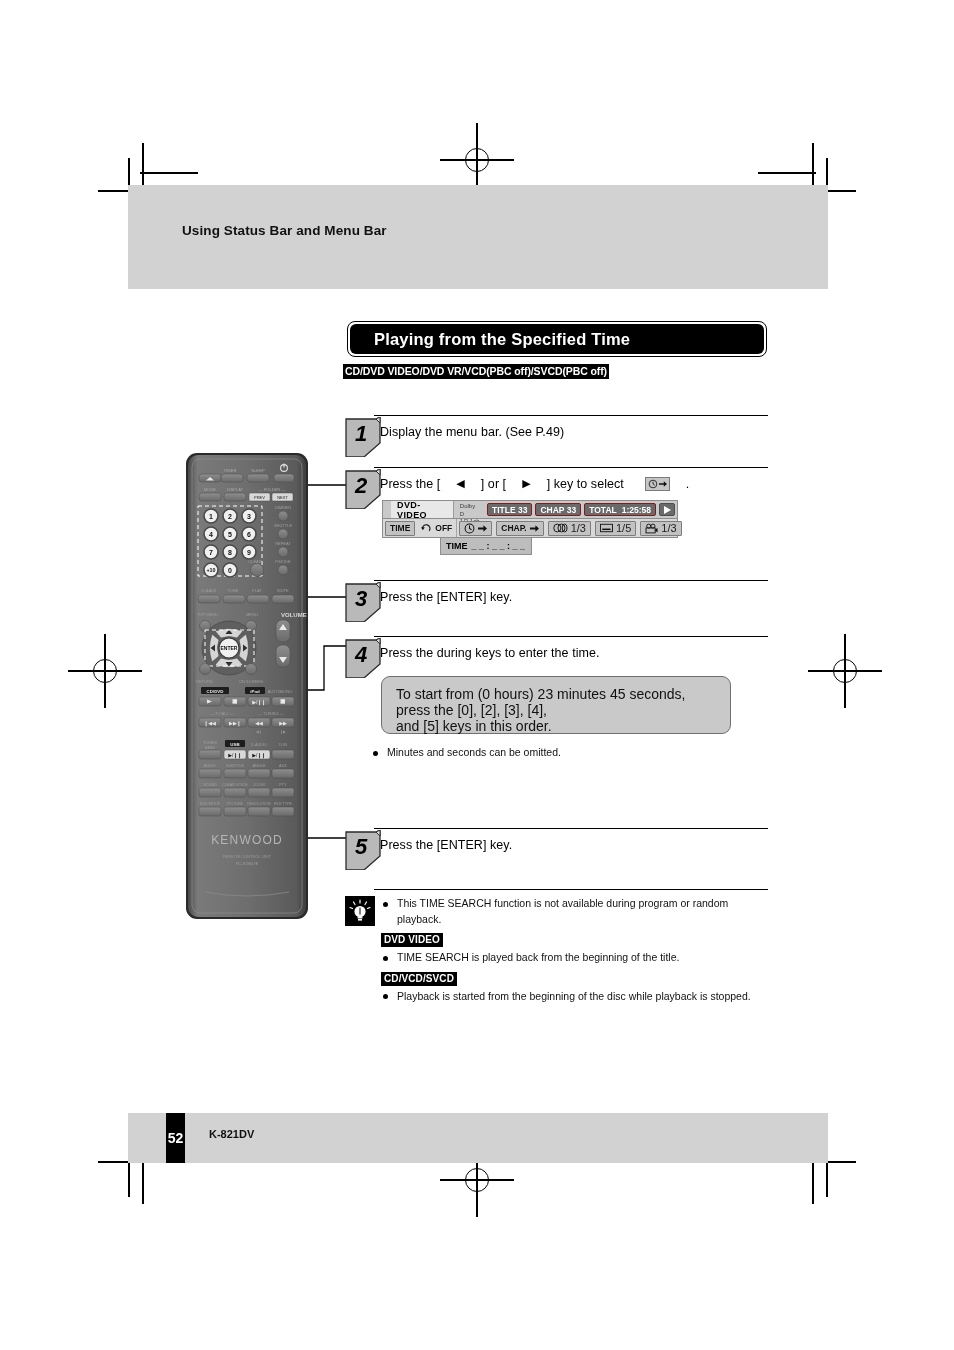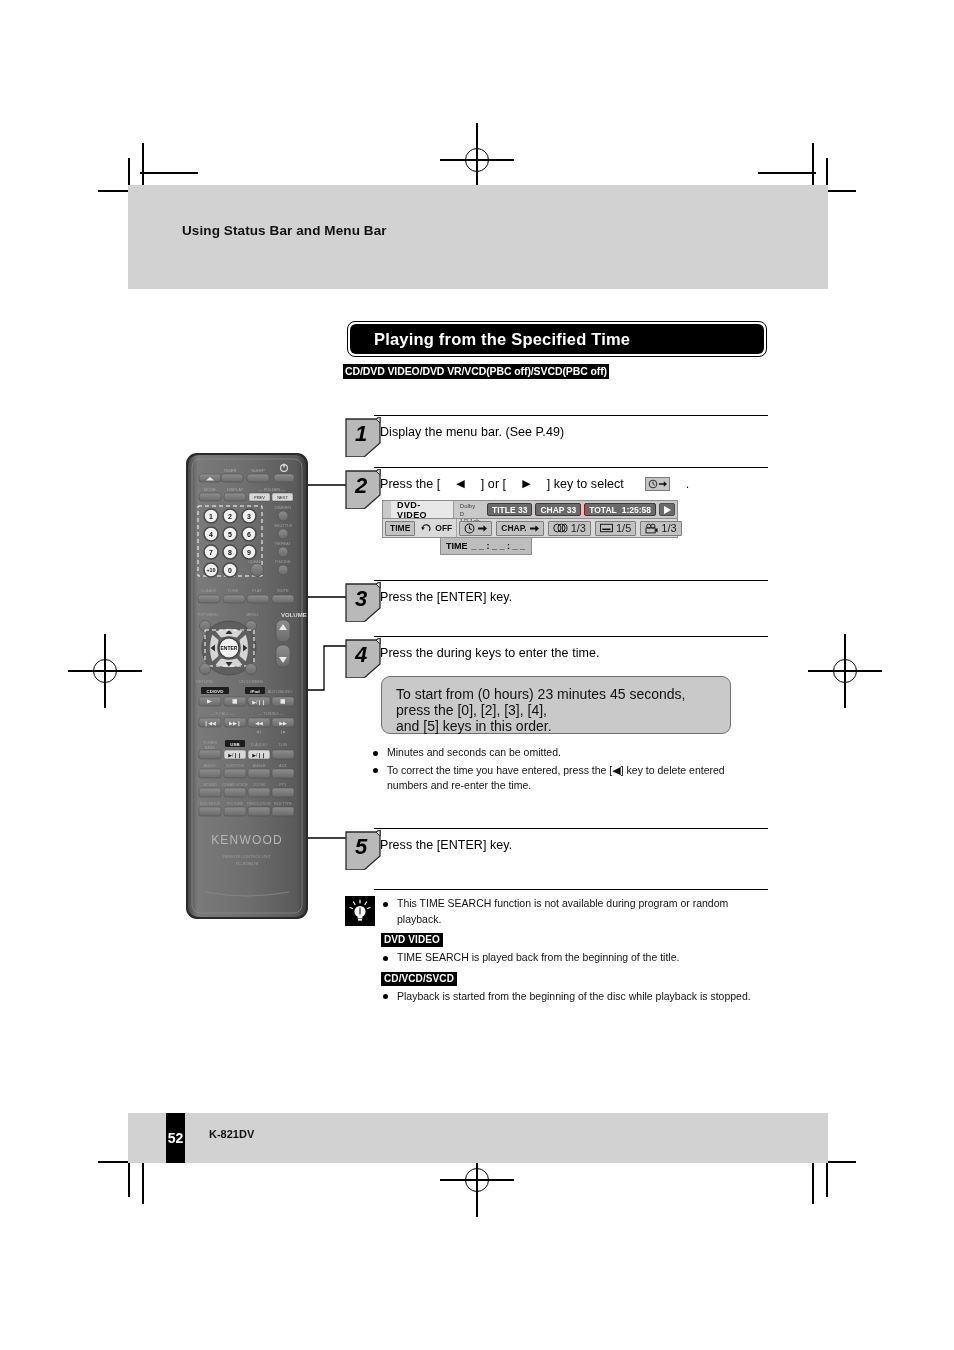--- a/index.html
+++ b/index.html
@@ -731,23 +731,20 @@
   </div>
   <div class="step-text" style="top:646px;">Press the during keys to enter the time.</div>
 
   <div class="notebox">
     <div>To start from (0 hours) 23 minutes 45 seconds, press the [0], [2], [3], [4],</div>
     <div>and [5] keys in this order.</div>
   </div>
 
   <div class="bullet-list" style="left:371px; top:745px; width:370px;">
     <div class="bullet">Minutes and seconds can be omitted.</div>
-    <div class="bullet">
-      <span>To correct the time you have entered, press the [</span><span class="inline-arrow">◀</span><span>] key to delete entered numbers and re-enter the time.</span>
-    </div>
   </div>
 
   <div class="step-rule" style="top:828px;"></div>
   <div class="step-badge" style="left:344px; top:830px;">
     <svg width="38" height="40" viewBox="0 0 38 40">
       <polygon points="2,2 32,2 36,0 36,26 20,40 2,40" fill="#b9b9b9" stroke="#2a2a2a" stroke-width="1.3"></polygon>
       <polygon points="32,2 36,0 36,6" fill="#e5e5e5" stroke="#2a2a2a" stroke-width="1"></polygon>
     </svg>
     <div class="num">5</div>
   </div>

